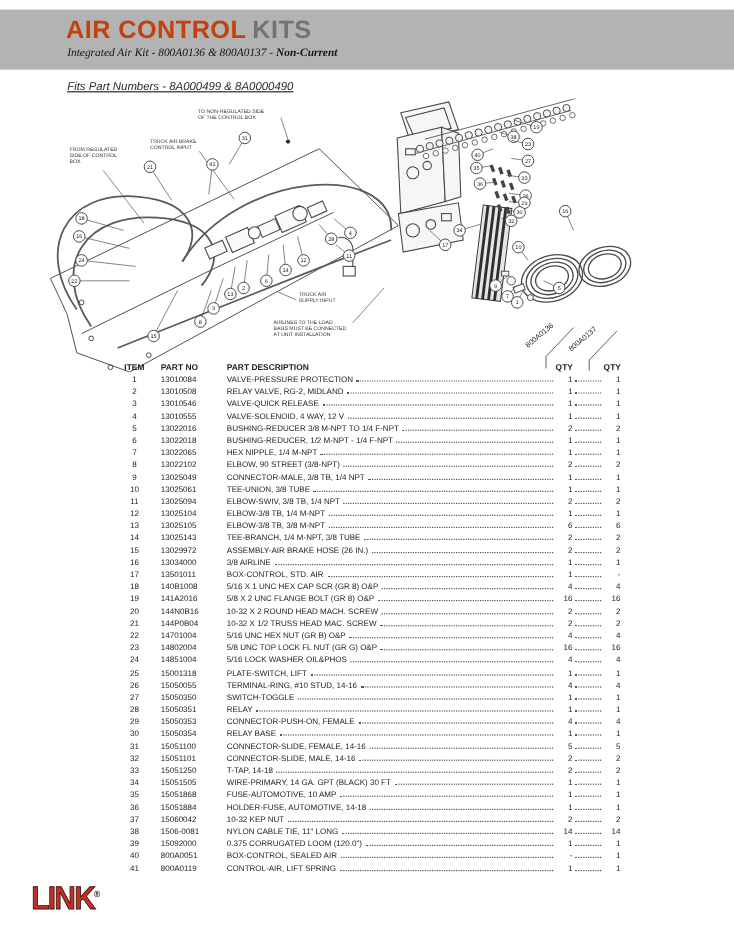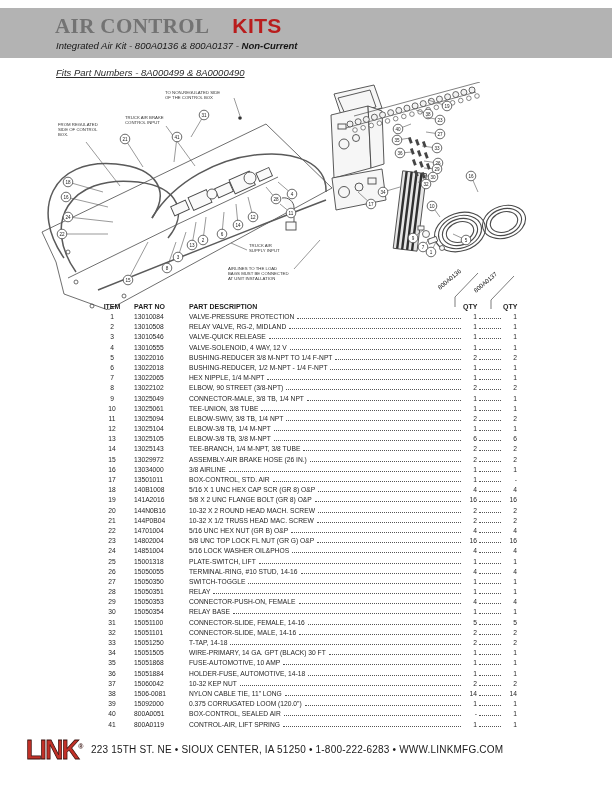--- a/index.html
+++ b/index.html
@@ -1,22 +1,22 @@
 <!DOCTYPE html>
 <html><head>
 <meta charset="utf-8">
 <style>
   html,body{margin:0;padding:0;}
   body{width:612px;height:792px;background:#ffffff;position:relative;overflow:hidden;
        font-family:"Liberation Sans",sans-serif;color:#1e1e1e;}
   .band{position:absolute;left:0;top:8px;width:612px;height:50px;background:#b3b3b3;}
   .title{position:absolute;left:55px;top:14px;font-size:21px;font-weight:bold;letter-spacing:.4px;white-space:nowrap;}
-  .title .light{color:#737373;font-family:Liberation Serif, serif;}
-  .title .dark{color:#b91c1c;margin-left:23px;}
-  .subtitle{position:absolute;left:56px;top:40px;font-size:9.5px;font-style:italic;color:#151515;white-space:nowrap;}
+  .title .light{color:#c2410c;}
+  .title .dark{color:#737373;margin-left:5px;}
+  .subtitle{position:absolute;left:56px;top:40px;font-size:9.5px;font-style:italic;color:#151515;white-space:nowrap;font-family:Liberation Serif, serif;}
   .subtitle b{font-weight:bold;}
   .fits{position:absolute;left:56px;top:67px;font-size:9.5px;font-style:italic;color:#2a2a2a;text-decoration:underline;}
   #diagram-svg{position:absolute;left:28px;top:82px;}
   .ptable{position:absolute;left:98px;top:303px;width:419px;font-size:6.7px;line-height:1;}
   .thead{display:flex;align-items:baseline;font-weight:bold;font-size:7px;margin-bottom:4px;}
   .thead .sp{flex:1;}
   .thead .sp2{width:26px;flex:none;}
   .row{display:flex;align-items:baseline;height:10.2px;}
   .c-item{width:28px;text-align:center;flex:none;}
   .c-part{width:55px;margin-left:8px;flex:none;}
@@ -767,14 +767,13 @@
         <span class="lead"></span>
         <span class="c-q">1</span>
         <span class="lead2"></span>
         <span class="c-q">1</span>
       </div>
     </div>
 </div>
 
 <div class="footer">
   <div class="logo"><span>LINK</span><sup>®</sup></div>
-  <div class="addr">223 15TH ST. NE • SIOUX CENTER, IA 51250 • 1-800-222-6283 • WWW.LINKMFG.COM</div>
 </div>
 
 </body></html>

